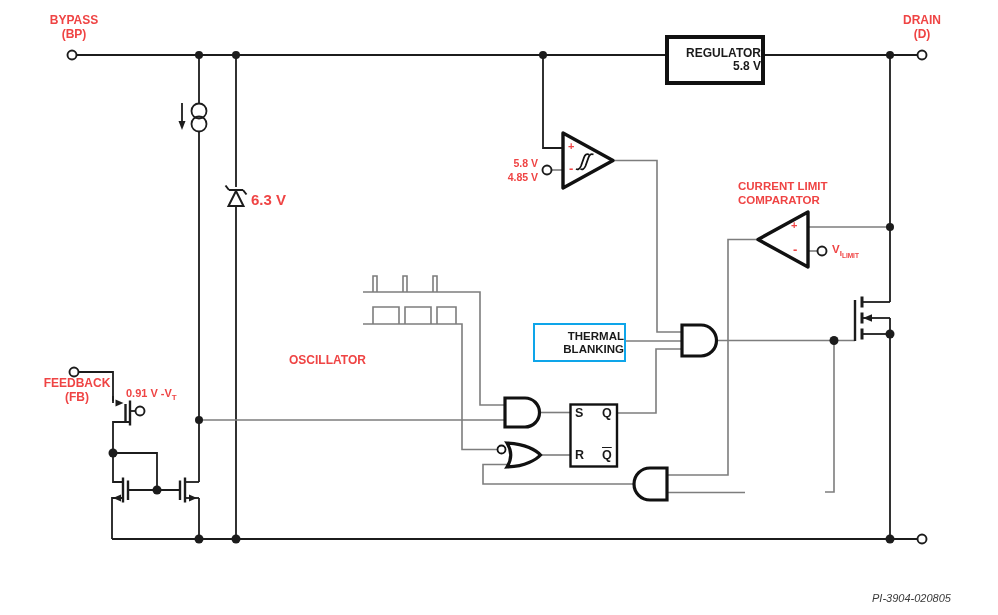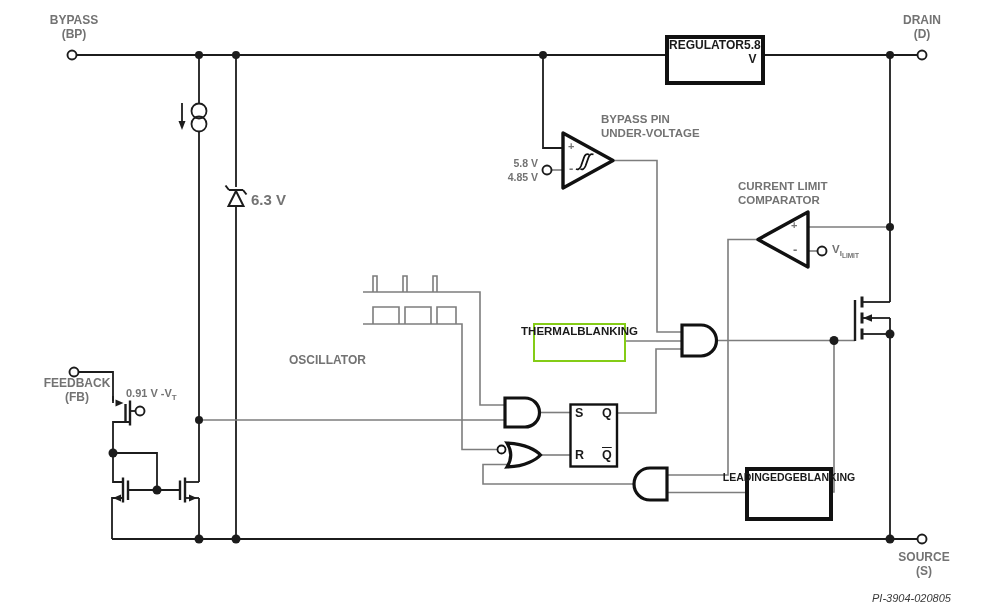--- a/index.html
+++ b/index.html
@@ -1,24 +1,24 @@
 <!DOCTYPE html>
 <html><head>
 <meta charset="utf-8">
 <style>
   html,body{margin:0;padding:0;background:#fff;}
   #stage{position:relative;width:998px;height:615px;background:#ffffff;overflow:hidden;
          font-family:"Liberation Sans",sans-serif;color:#1a1a1a;}
   #stage svg{position:absolute;left:0;top:0;}
-  .txt{position:absolute;font-weight:bold;color:#737373;white-space:nowrap;}
+  .txt{position:absolute;font-weight:bold;color:#ef4444;white-space:nowrap;}
   .pin-label{font-size:12px;line-height:13.5px;text-align:center;width:100px;}
-  .blk{position:absolute;background:#fff;display:flex;
-       align-items:flex-start;justify-content:center;text-align:center;font-weight:bold;}
+  .blk{position:absolute;background:#fff;display:flex;flex-direction:column;
+       align-items:flex-end;justify-content:center;text-align:center;font-weight:bold;}
   .blk.thick{border:4px solid #111;}
-  .blk.thin{border:2px solid #84cc16;}
+  .blk.thin{border:2px solid #0ea5e9;}
   .sub1{font-size:8px;position:relative;top:2.5px;font-weight:bold;}
   .sub2{font-size:6.5px;position:relative;top:4.5px;font-weight:bold;}
   .overline{text-decoration:overline;}
   .latch-letter{position:absolute;font-size:12.5px;font-weight:bold;}
   .osc-word{position:absolute;font-size:11px;font-weight:bold;}
 </style>
 </head>
 <body>
 
 <div id="stage">
@@ -160,47 +160,34 @@
     <div>(BP)</div>
   </div>
   <div class="txt pin-label" style="left:872px;top:14px;">
     <div>DRAIN</div>
     <div>(D)</div>
   </div>
   <div class="txt pin-label" style="left:27px;top:377px;">
     <div>FEEDBACK</div>
     <div>(FB)</div>
   </div>
-  <div class="txt pin-label" style="left:874px;top:551px;">
-    <div>SOURCE</div>
-    <div>(S)</div>
-  </div>
 
   <div class="blk thick" style="left:665px;top:35px;width:92px;height:42px;font-size:12px;line-height:13.5px;">
     <div>REGULATOR</div>
     <div>5.8 V</div>
   </div>
 
   <div class="blk thin" style="left:533px;top:323px;width:89px;height:35px;font-size:11.5px;line-height:13px;">
     <div>THERMAL</div>
     <div>BLANKING</div>
   </div>
 
-  <div class="blk thick" style="left:745px;top:467px;width:80px;height:46px;font-size:10.5px;line-height:12.3px;">
-    <div>LEADING</div>
-    <div>EDGE</div>
-    <div>BLANKING</div>
-  </div>
 
   <div class="txt" style="left:281px;top:353px;font-size:12px;margin-left:8px;">OSCILLATOR</div>
 
-  <div class="txt" style="left:601px;top:113px;font-size:11.5px;line-height:13.5px;">
-    <div>BYPASS PIN</div>
-    <div>UNDER-VOLTAGE</div>
-  </div>
   <div class="txt" style="left:490px;top:157px;width:48px;text-align:right;font-size:10.5px;line-height:13.5px;">
     <div>5.8 V</div>
     <div>4.85 V</div>
   </div>
   <span class="txt" style="left:568px;top:140px;font-size:11px;">+</span>
   <span class="txt" style="left:569px;top:161px;font-size:13px;">-</span>
 
   <div class="txt" style="left:738px;top:179px;font-size:11.5px;line-height:14px;">
     <div>CURRENT LIMIT</div>
     <div>COMPARATOR</div>

